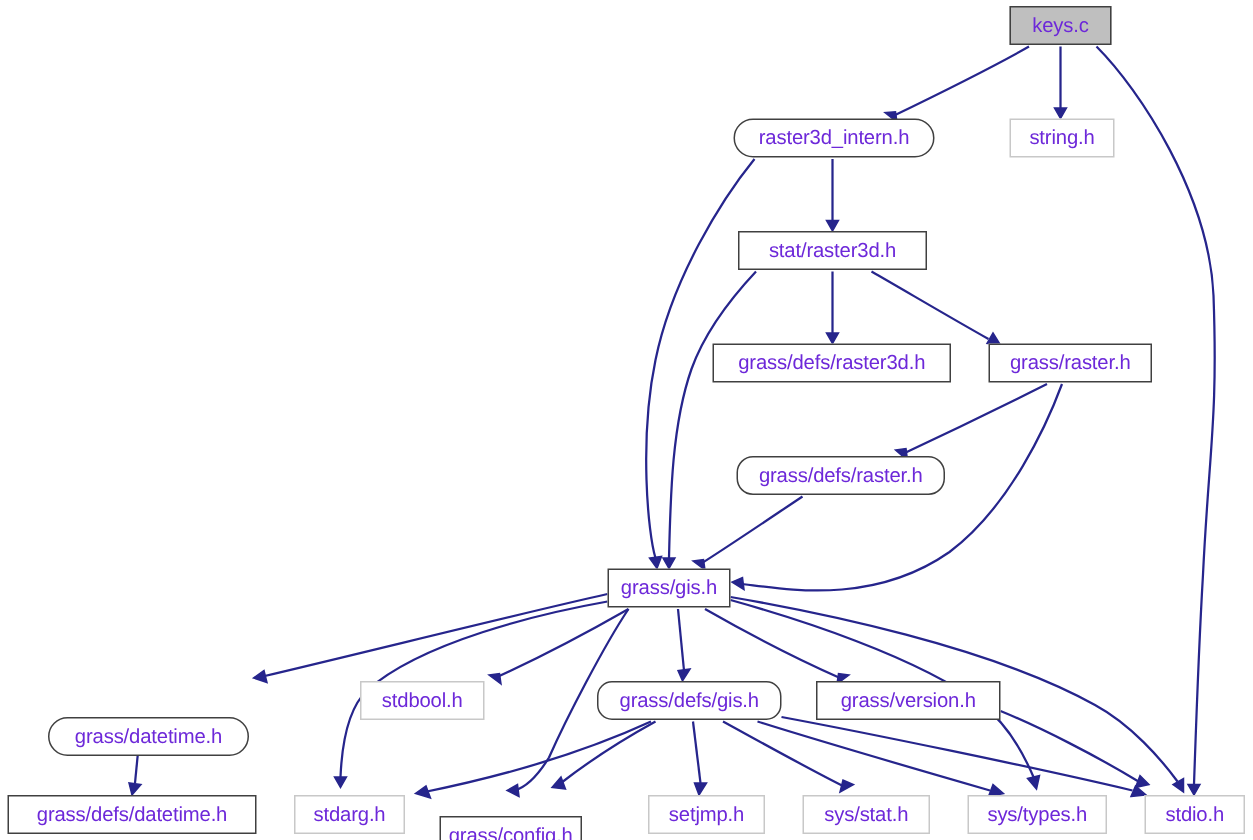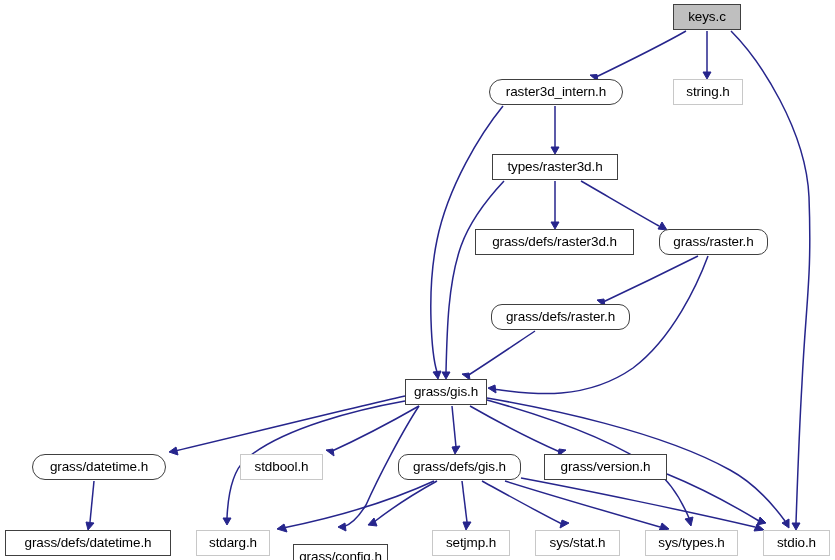--- a/index.html
+++ b/index.html
@@ -22,21 +22,21 @@
     overflow: visible;
   }
   .node-box {
     position: absolute;
     box-sizing: border-box;
     display: flex;
     align-items: center;
     justify-content: center;
     font-size: 13.5px;
     line-height: 1;
-    color: #000000;
+    color: #6d28d9;
     white-space: nowrap;
     letter-spacing: -0.1px;
   }
   .node-box.plain {
     background: #ffffff;
     border: 1px solid #c8c8c8;
   }
   .node-box.bold {
     background: #ffffff;
     border: 1.4px solid #404040;
@@ -115,26 +115,26 @@
       <path d="M 521,478 C 580,489 687,511 755,527" class="edge-path" stroke="#26258c"></path>
       <path d="M 754,531 L 764,530 L 757,524 Z" class="edge-head" fill="#26258c" stroke="#26258c"></path>
       <path d="M 667,474 C 694,485 731,504 759,521" class="edge-path" stroke="#26258c"></path>
       <path d="M 757,525 L 766,523 L 760,517 Z" class="edge-head" fill="#26258c" stroke="#26258c"></path>
     </svg>
 
   <div id="node-layer">
       <div class="node-box current" style="left: 673px; top: 4px; width: 68px; height: 26px; background: rgb(191, 191, 191);">keys.c</div>
       <div class="node-box bold" style="left: 489px; top: 79px; width: 134px; height: 26px; border-radius: 13px;">raster3d_intern.h</div>
       <div class="node-box plain" style="left: 673px; top: 79px; width: 70px; height: 26px;">string.h</div>
-      <div class="node-box bold" style="left: 492px; top: 154px; width: 126px; height: 26px;">types/raster3d.h</div>
+      <div class="node-box bold" style="left: 492px; top: 154px; width: 126px; height: 26px;">stat/raster3d.h</div>
       <div class="node-box bold" style="left: 475px; top: 229px; width: 159px; height: 26px;">grass/defs/raster3d.h</div>
-      <div class="node-box bold" style="left: 659px; top: 229px; width: 109px; height: 26px; border-radius: 10px;">grass/raster.h</div>
+      <div class="node-box bold" style="left: 659px; top: 229px; width: 109px; height: 26px;">grass/raster.h</div>
       <div class="node-box bold" style="left: 491px; top: 304px; width: 139px; height: 26px; border-radius: 11px;">grass/defs/raster.h</div>
       <div class="node-box bold" style="left: 405px; top: 379px; width: 82px; height: 26px;">grass/gis.h</div>
-      <div class="node-box bold" style="left: 32px; top: 454px; width: 134px; height: 26px; border-radius: 13px;">grass/datetime.h</div>
+      <div class="node-box bold" style="left: 32px; top: 478px; width: 134px; height: 26px; border-radius: 13px;">grass/datetime.h</div>
       <div class="node-box plain" style="left: 240px; top: 454px; width: 83px; height: 26px;">stdbool.h</div>
       <div class="node-box bold" style="left: 398px; top: 454px; width: 123px; height: 26px; border-radius: 10px;">grass/defs/gis.h</div>
       <div class="node-box bold" style="left: 544px; top: 454px; width: 123px; height: 26px;">grass/version.h</div>
       <div class="node-box bold" style="left: 5px; top: 530px; width: 166px; height: 26px;">grass/defs/datetime.h</div>
       <div class="node-box plain" style="left: 196px; top: 530px; width: 74px; height: 26px;">stdarg.h</div>
       <div class="node-box bold" style="left: 293px; top: 544px; width: 95px; height: 26px;">grass/config.h</div>
       <div class="node-box plain" style="left: 432px; top: 530px; width: 78px; height: 26px; text-align: right;">setjmp.h</div>
       <div class="node-box plain" style="left: 535px; top: 530px; width: 85px; height: 26px;">sys/stat.h</div>
       <div class="node-box plain" style="left: 645px; top: 530px; width: 93px; height: 26px;">sys/types.h</div>
       <div class="node-box plain" style="left: 763px; top: 530px; width: 67px; height: 26px;">stdio.h</div>

